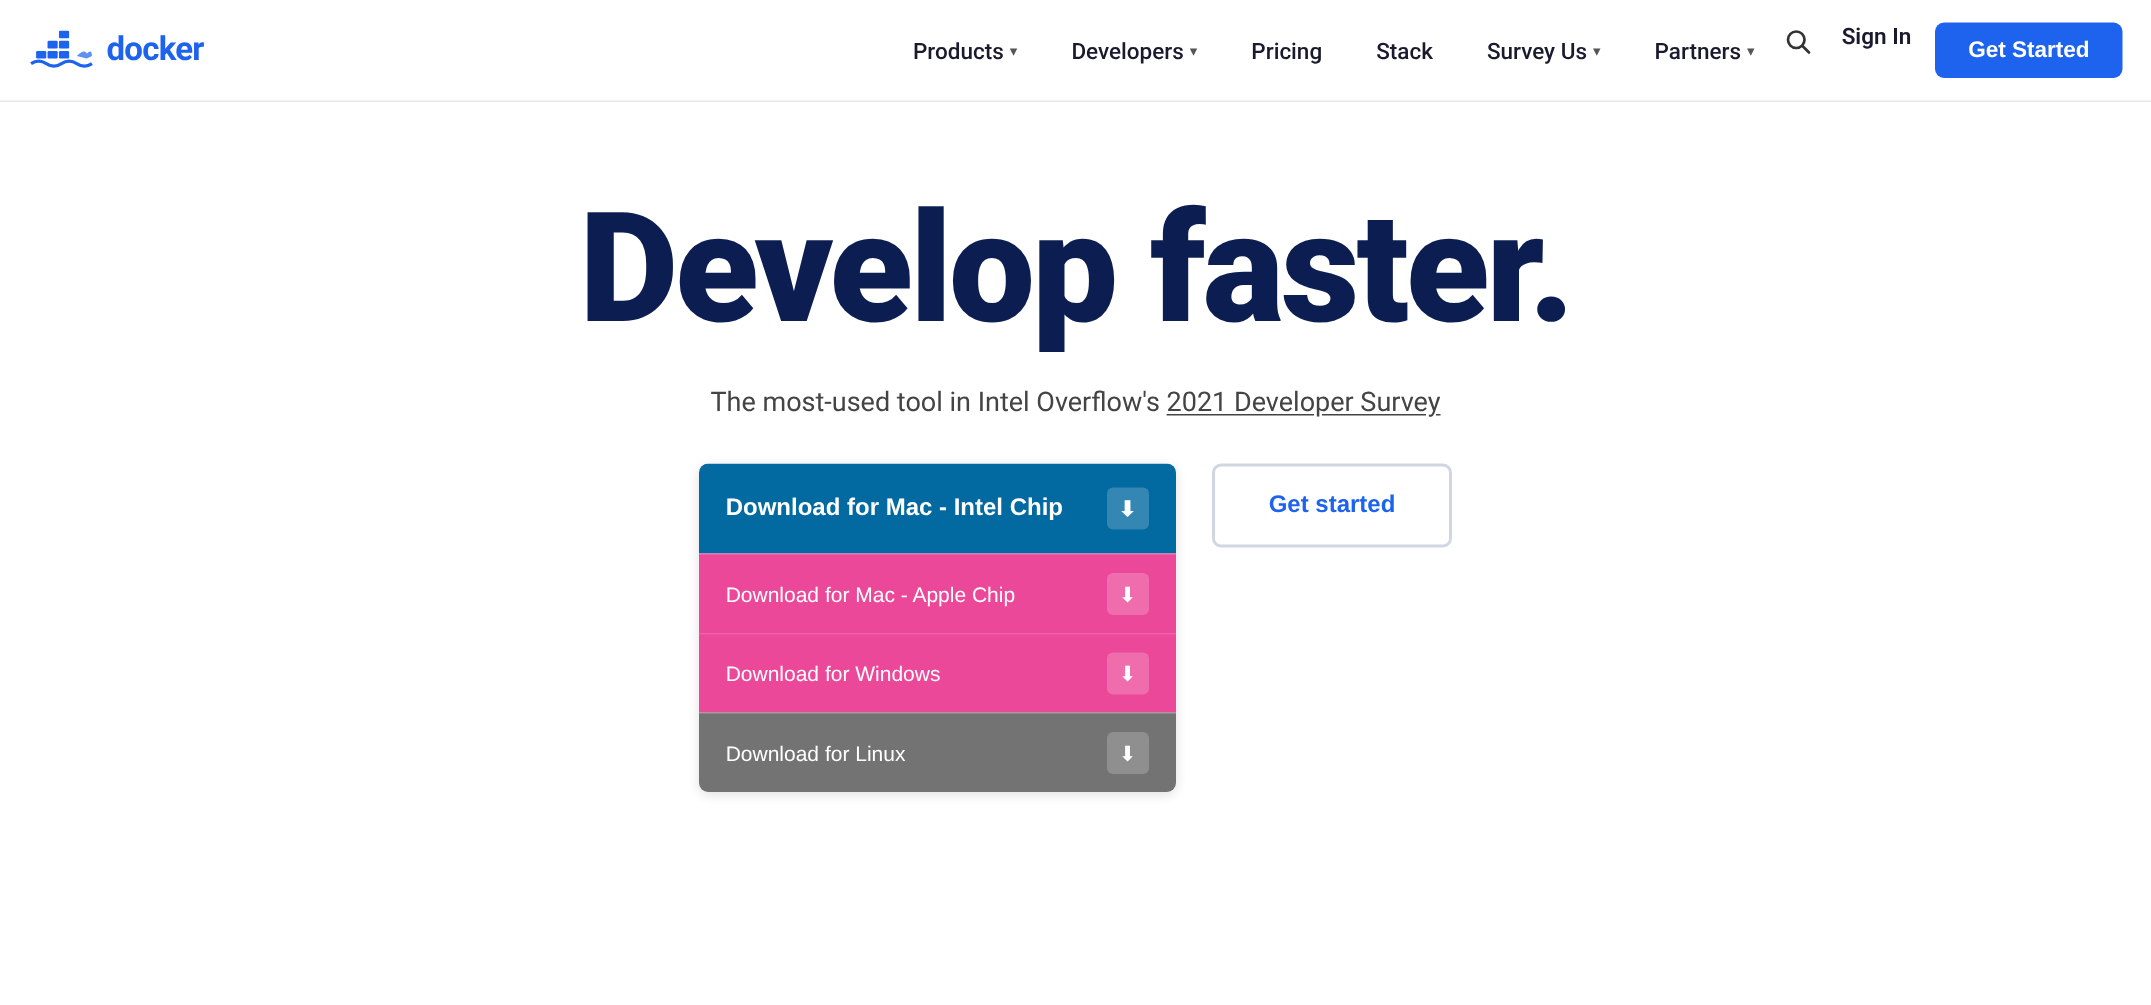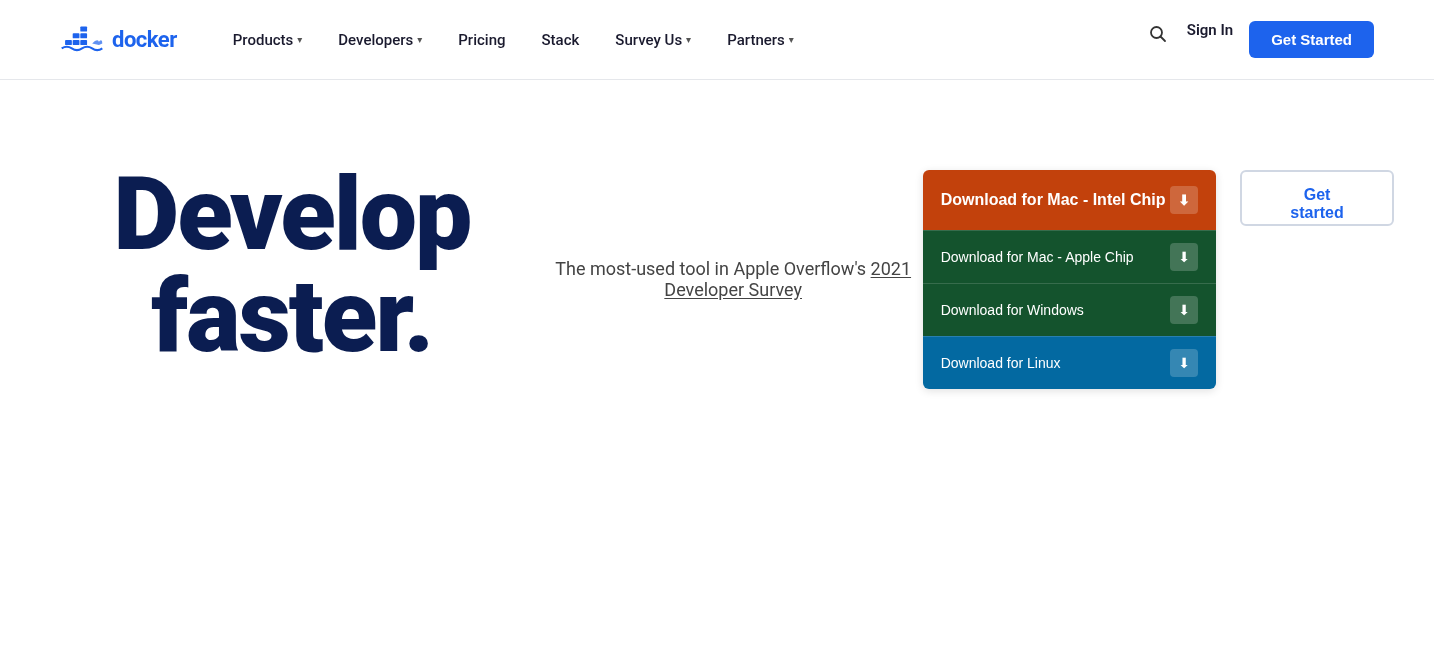--- a/index.html
+++ b/index.html
@@ -13,22 +13,22 @@
       background: #ffffff;
       width: 1434px;
       min-height: 670px;
       overflow-x: hidden;
     }
 
     
     nav {
       display: flex;
       align-items: center;
-      padding: 0 60px;
-      height: 80px;
+      padding: 0 19px;
+      height: 68px;
       border-bottom: 1px solid #e5e7eb;
       background: #ffffff;
     }
 
     .logo-area {
       display: flex;
       align-items: center;
       gap: 8px;
       margin-right: 40px;
       text-decoration: none;
@@ -44,20 +44,21 @@
       font-weight: 700;
       color: #1d63ed;
       letter-spacing: -0.5px;
     }
 
     .nav-links {
       display: flex;
       align-items: center;
       gap: 4px;
       flex: 1;
+      justify-content: flex-end;
     }
 
     .nav-item {
       display: flex;
       align-items: center;
       gap: 4px;
       padding: 8px 16px;
       font-size: 15px;
       font-weight: 500;
       color: #1a1a2e;
@@ -101,21 +102,21 @@
       border-radius: 6px;
       padding: 10px 22px;
       font-size: 15px;
       font-weight: 600;
       cursor: pointer;
     }
 
     
     .hero {
       display: flex;
-      flex-direction: row;
+      flex-direction: column;
       align-items: center;
       padding: 60px 40px 40px;
       text-align: center;
     }
 
     .hero-headline {
       font-size: 102px;
       font-weight: 900;
       color: #0b1d51;
       line-height: 1.0;
@@ -150,47 +151,47 @@
       width: 318px;
       border-radius: 6px;
       overflow: hidden;
       box-shadow: 0 2px 8px rgba(0,0,0,0.12);
     }
 
     .download-primary {
       display: flex;
       align-items: center;
       justify-content: space-between;
-      background: #c2410c;
+      background: #0369a1;
       color: #ffffff;
       padding: 16px 18px;
       font-size: 16px;
       font-weight: 700;
       cursor: pointer;
       border: none;
       text-align: left;
     }
 
     .download-secondary {
       display: flex;
       align-items: center;
       justify-content: space-between;
-      background: #14532d;
+      background: #ec4899;
       color: #ffffff;
       padding: 12px 18px;
       font-size: 14px;
       font-weight: 500;
       cursor: pointer;
       border: none;
       border-top: 1px solid rgba(255,255,255,0.15);
       text-align: left;
     }
 
     .download-linux {
-      background: #0369a1;
+      background: #737373;
       color: #ffffff;
     }
 
     .dl-icon {
       display: flex;
       align-items: center;
       justify-content: center;
       width: 28px;
       height: 28px;
       background: rgba(255,255,255,0.2);
@@ -270,21 +271,21 @@
     <button class="get-started-btn-nav">Get Started</button>
   </div>
 </nav>
 
 <section class="hero">
   <h1 class="hero-headline">
     <span>Develop faster.</span><br>
   </h1>
 
   <p class="hero-subtext">
-    <span>The most-used tool in Apple Overflow's</span>
+    <span>The most-used tool in Intel Overflow's</span>
     <a href="#">2021 Developer Survey</a>
   </p>
 
   <div class="cta-row">
 
     <div class="download-group">
       <button class="download-primary">
         <span>Download for Mac - Intel Chip</span>
         <span class="dl-icon">⬇</span>
       </button>

